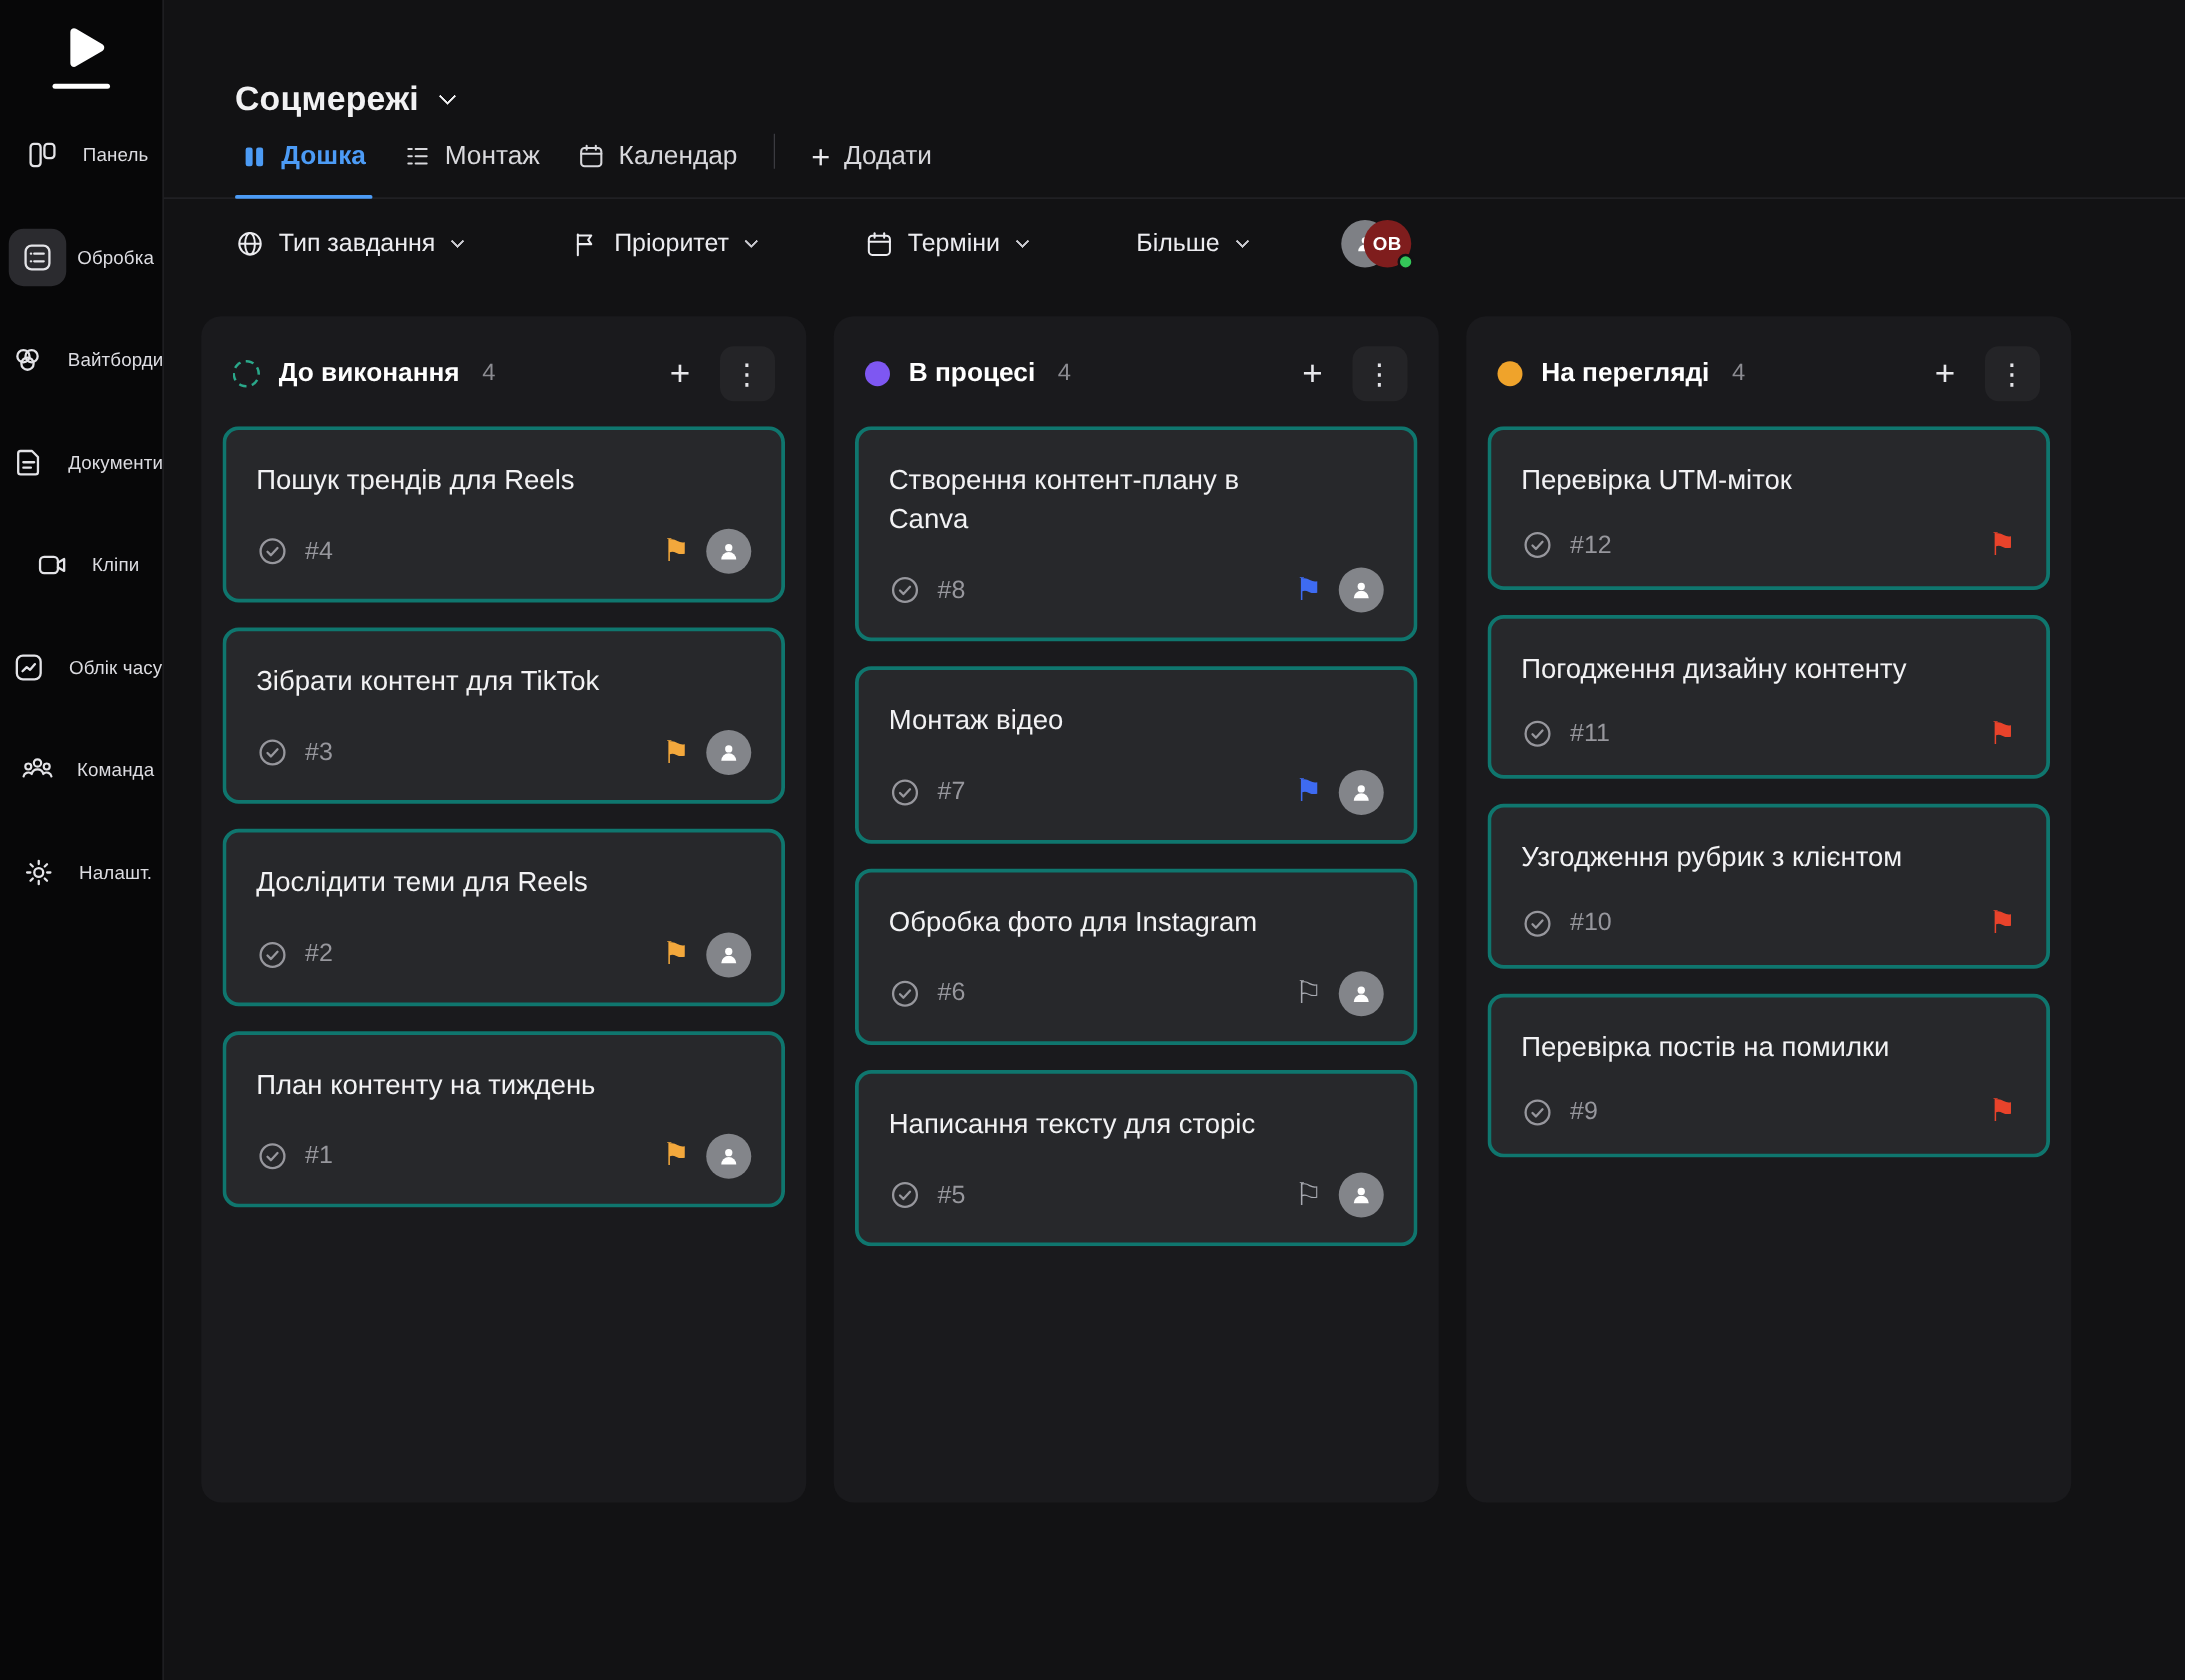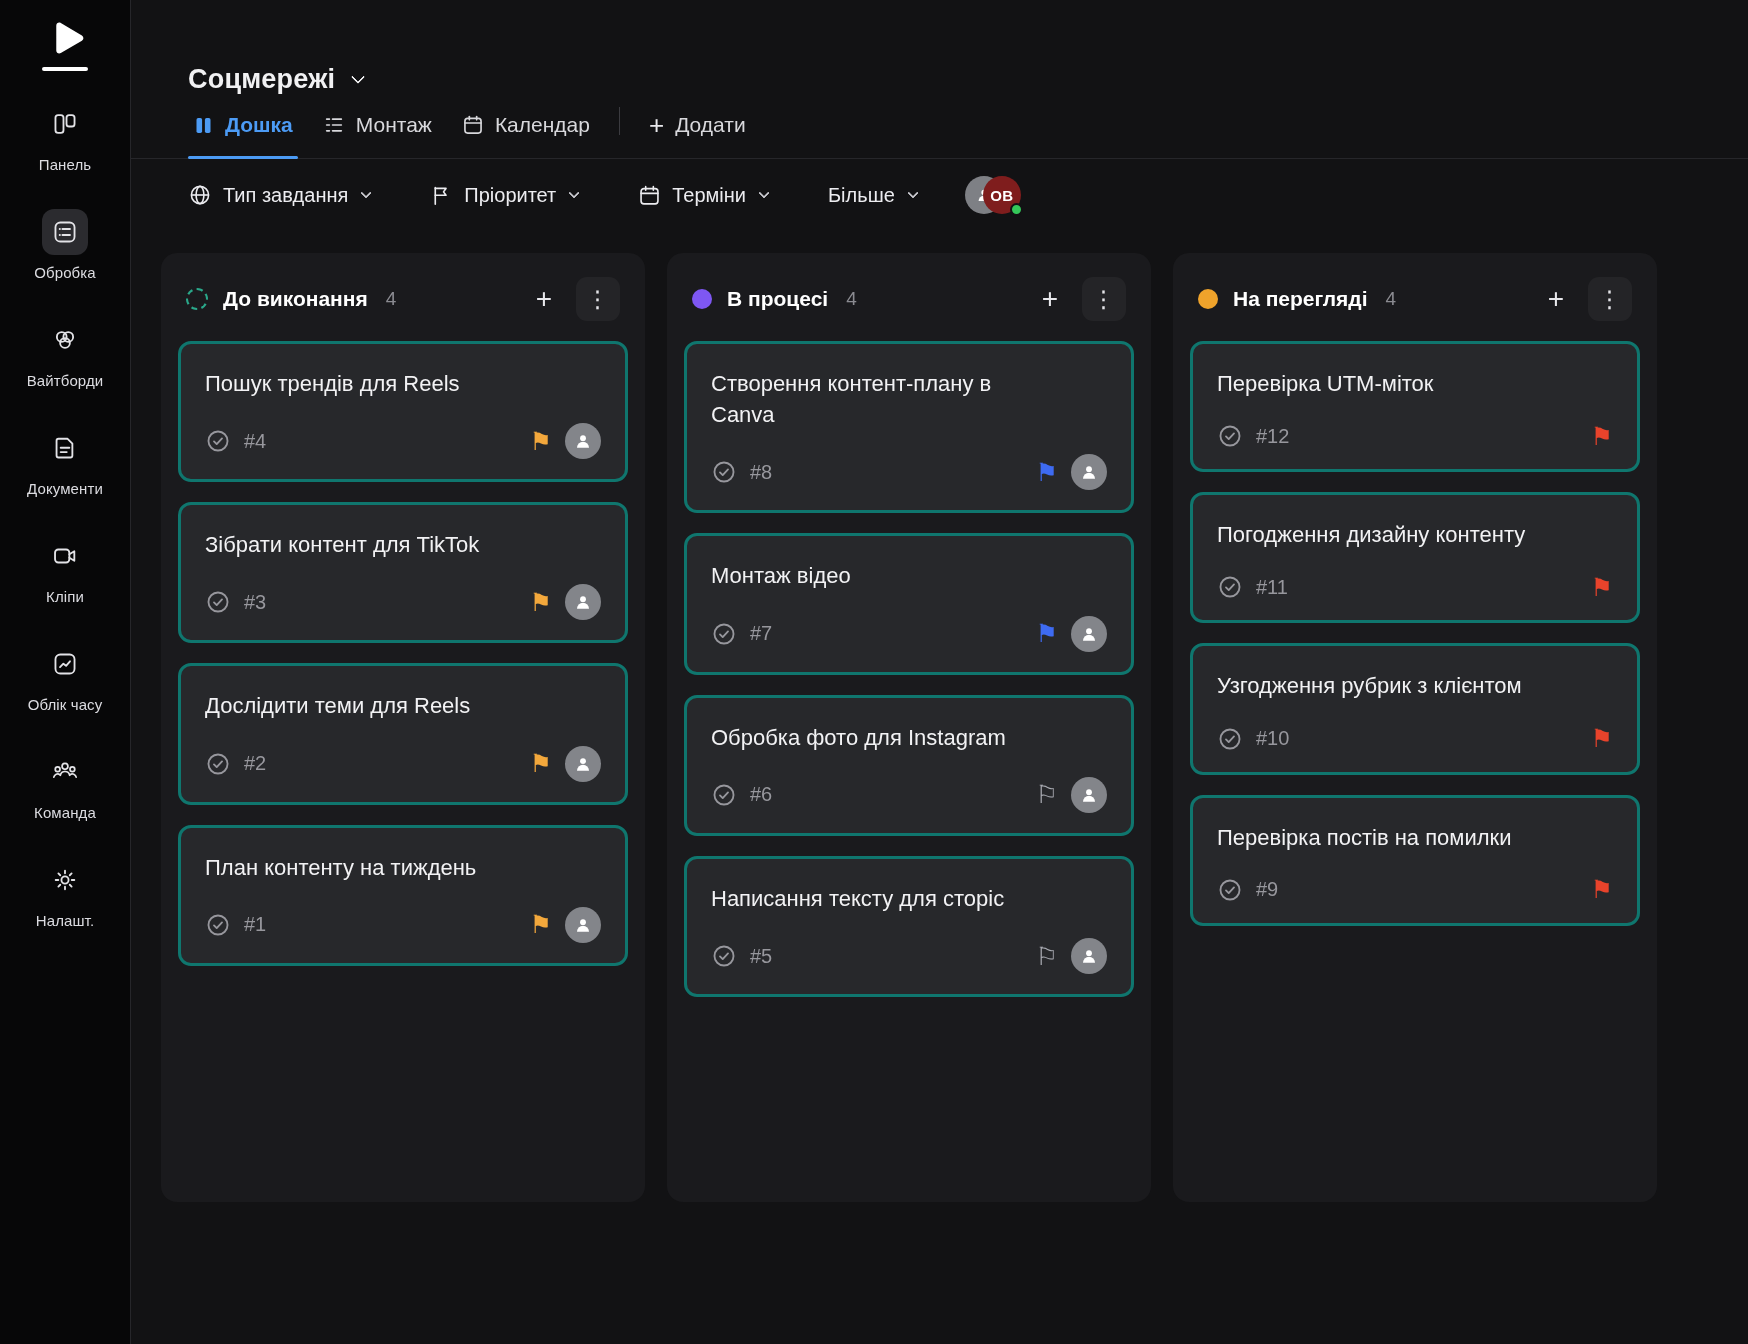--- a/index.html
+++ b/index.html
@@ -6,21 +6,21 @@
   html,body { width:1748px; height:1344px; overflow:hidden; background:#121214;
               color:#f1f1f3; font-family:"Liberation Sans", sans-serif; }
   .app { display:flex; width:100%; height:100%; }
 
   
   .sidebar { width:131px; flex-shrink:0; background:#070708; border-right:1px solid #26262a;
              display:flex; flex-direction:column; align-items:center; padding-top:20px; }
   .logo { display:flex; flex-direction:column; align-items:center; gap:7px; margin-bottom:30px; cursor:pointer; }
   .logo-bar { width:46px; height:4px; background:#ffffff; border-radius:2px; }
   .nav { display:flex; flex-direction:column; align-items:center; gap:36px; width:100%; }
-  .nav-item { display:flex; flex-direction:column; align-items:center; gap:9px; color:#e3e3e7; cursor:pointer; }
+  .nav-item { display:flex; flex-direction:row; align-items:center; gap:9px; color:#e3e3e7; cursor:pointer; }
   .nav-icon { width:46px; height:46px; display:flex; align-items:center; justify-content:center; border-radius:12px; }
   .nav-item.active .nav-icon { background:#2b2b2f; }
   .nav-label { font-size:15px; color:#dcdce1; letter-spacing:.1px; }
 
   
   .main { flex:1; min-width:0; display:flex; flex-direction:column; }
   .title-row { display:flex; align-items:center; gap:18px; padding:28px 0 12px 57px; cursor:pointer;margin-top:36px; }
   .page-title { font-size:27px; font-weight:700; letter-spacing:.2px; }
   .chev { width:10px; height:10px; border-right:2.6px solid currentColor; border-bottom:2.6px solid currentColor;
           transform:rotate(45deg); display:inline-block; margin-top:-6px; border-radius:1px; }
@@ -28,21 +28,21 @@
 
   .tabs-row { display:flex; padding-left:47px; border-bottom:1px solid #26262a; height:52px; }
   .tab { display:flex; align-items:center; gap:11px; padding:0 15px 15px; font-size:21px; color:#d8d8dc;
          cursor:pointer; position:relative; white-space:nowrap; }
   .tab.active { color:#4c9bf5; font-weight:600; }
   .tab.active::after { content:""; position:absolute; left:10px; right:10px; bottom:-1px; height:3px;
                        background:#4c9bf5; border-radius:2px; }
   .tabs-sep { width:1px; height:28px; background:#3b3b40; margin:0 14px 12px; }
   .plus-glyph { font-size:26px; line-height:20px; font-weight:400; color:#e8e8ec; }
 
-  .filters-row { display:flex; align-items:center; gap:60px; padding:17px 0 17px 57px; }
+  .filters-row { display:flex; align-items:center; gap:87px; padding:17px 0 17px 57px; }
   .filter { display:flex; align-items:center; gap:11px; font-size:20px; color:#ececf0; cursor:pointer; white-space:nowrap; }
   .filter .chev.small { margin-left:3px; }
   .avatar-stack { display:flex; align-items:center; margin-left:-12px; cursor:pointer; }
   .avatar-sm { width:38px; height:38px; border-radius:50%; display:flex; align-items:center; justify-content:center; }
   .avatar-grey-sm { background:#7e8085; margin-right:-20px; z-index:1; }
   .avatar-ob { position:relative; z-index:2; font-size:15px; font-weight:700; color:#fff; letter-spacing:.3px; }
   .online-dot { position:absolute; right:-2px; bottom:-2px; width:13px; height:13px; border-radius:50%;
                 border:2.5px solid #121214; }
 
   

